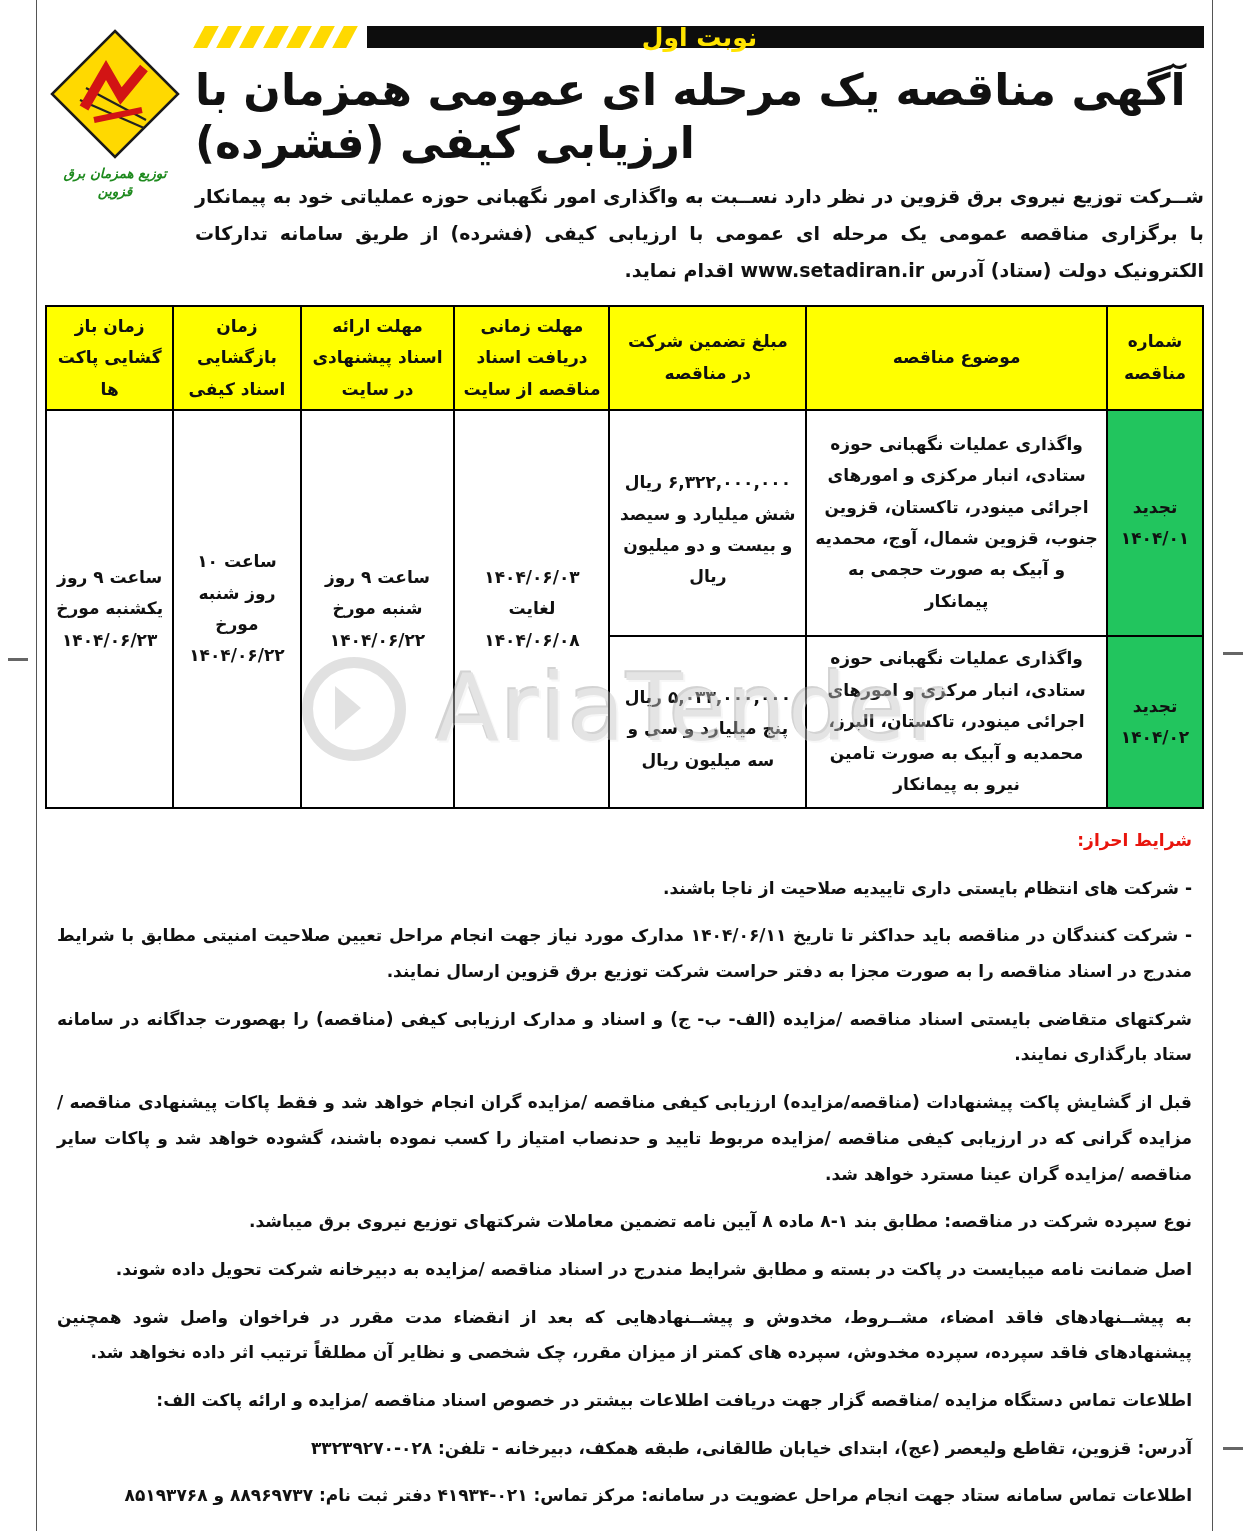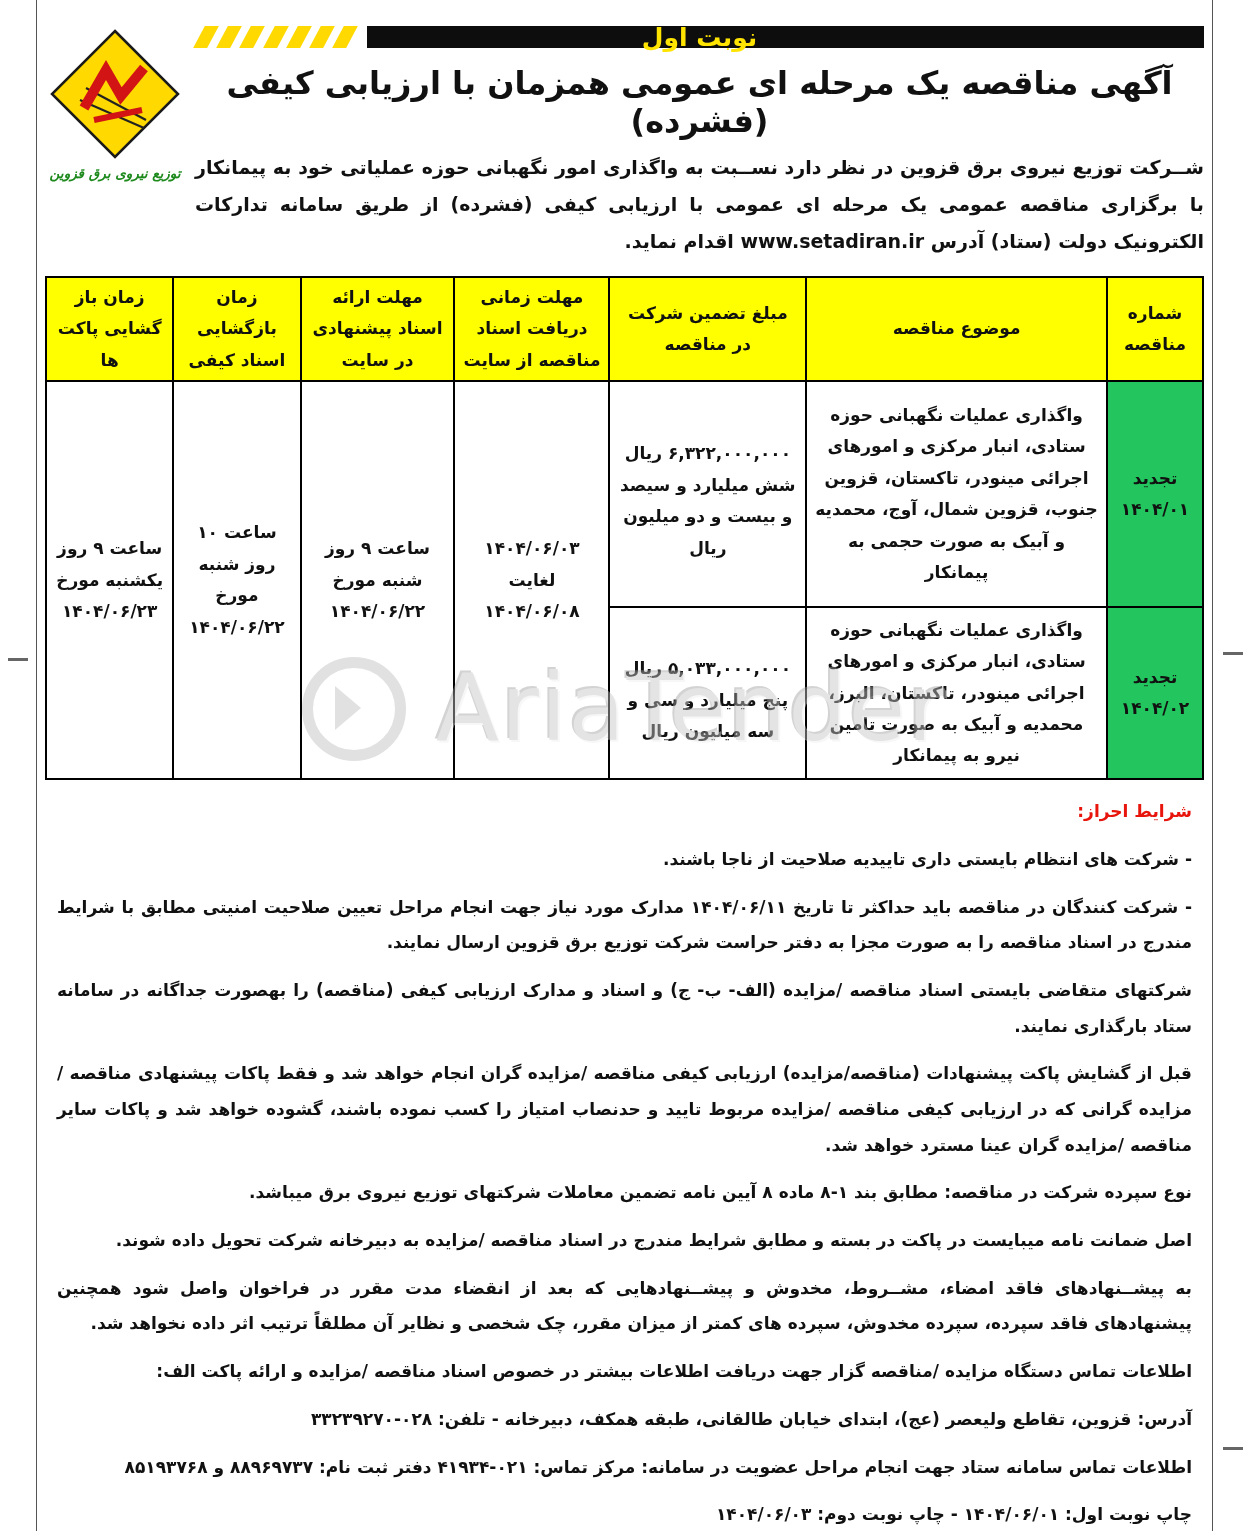--- a/index.html
+++ b/index.html
@@ -43,22 +43,22 @@
   }
   .stripes {
     position: absolute; left: 0; top: 0; bottom: 0;
     width: 16%;
     display: flex; direction: ltr; gap: 9px; padding: 0 4px;
   }
   .stripe { width: 15px; height: 100%; background: #ffd900; transform: skewX(-28deg); }
 
   .doc-title {
     margin: 16px 0 8px 0;
-    font-size: 32px; font-weight: 800;
-    text-align: center; line-height: 1.2;
+    font-size: 44px; font-weight: 800;
+    text-align: left; line-height: 1.2;
     letter-spacing: -0.5px;
   }
 
   .intro {
     margin: 4px 0 0 0;
     font-size: 19px; font-weight: 700;
     line-height: 1.95; text-align: justify;
   }
   .intro .url { direction: ltr; unicode-bidi: embed; }
 
@@ -156,21 +156,21 @@
       </div>
 
       <div class="logo-col">
         <svg class="logo-mark" width="134" height="134" viewBox="0 0 134 134" aria-hidden="true">
           <polygon points="67,3 130,66 67,129 4,66" fill="#ffd900" stroke="#1a1a1a" stroke-width="2.5"></polygon>
           <path d="M38,60 L98,92" stroke="#222" stroke-width="2" fill="none"></path>
           <path d="M32,72 L96,100" stroke="#222" stroke-width="2" fill="none"></path>
           <path d="M36,80 L58,42 L73,68 L96,40" stroke="#d21414" stroke-width="10" fill="none"></path>
           <path d="M46,92 L94,82" stroke="#d21414" stroke-width="6" fill="none"></path>
         </svg>
-        <div class="logo-caption">توزیع نیروی برق قزوین</div>
+        <div class="logo-caption">توزیع همزمان برق قزوین</div>
       </div>
     </div>
 
     <table class="tender-table">
       <colgroup>
         <col style="width:8.3%">
         <col style="width:26%">
         <col style="width:17%">
         <col style="width:13.4%">
         <col style="width:13.3%">

